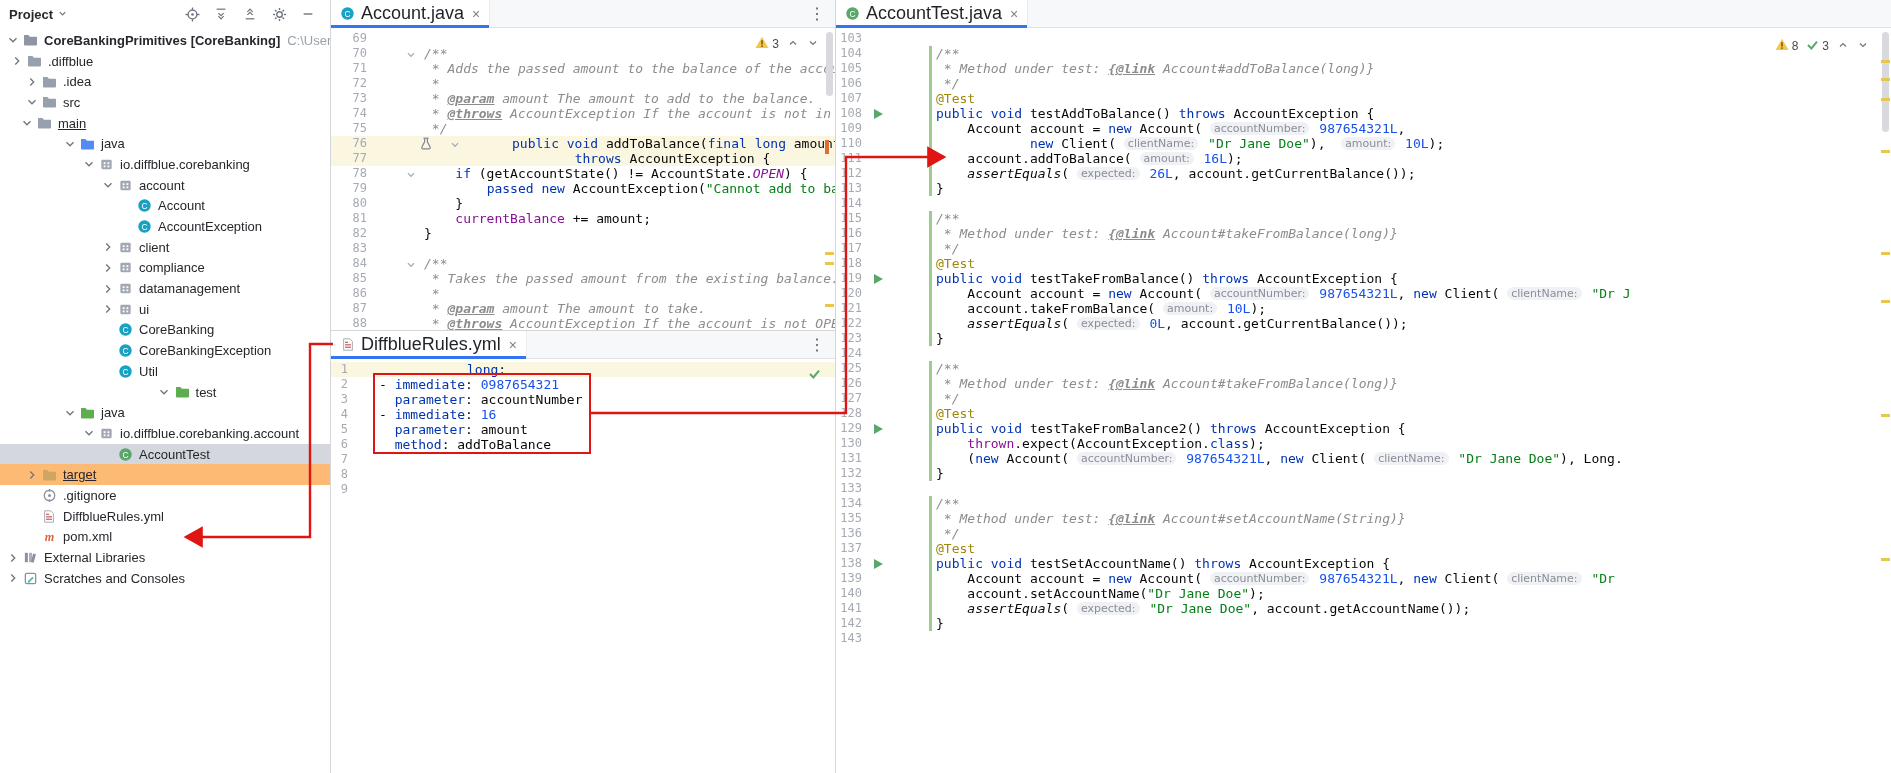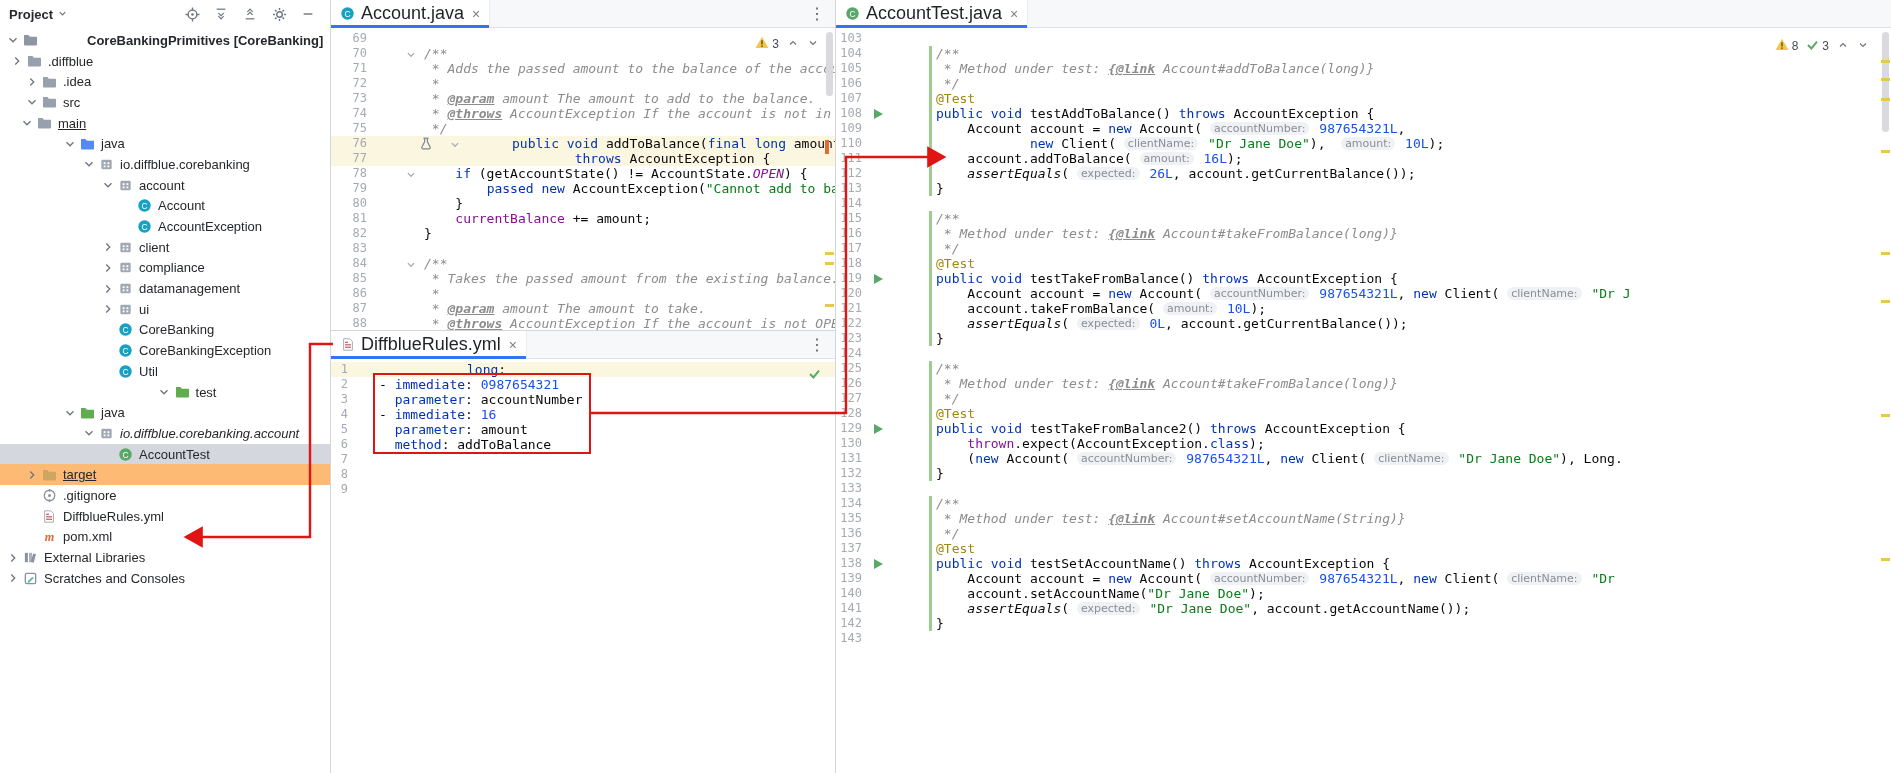--- a/index.html
+++ b/index.html
@@ -13,21 +13,21 @@
   .pp-title{font-size:13px;font-weight:600;color:#27282e;}
   .pp-icons{margin-left:auto;display:flex;gap:13px;align-items:center;color:#6e7480;}
   .pp-icons span{display:inline-flex;width:16px;height:16px;align-items:center;justify-content:center;}
   .tree{padding-top:2px;height:calc(100% - 30px);overflow:hidden;}
   .trow{display:flex;align-items:center;height:20.7px;font-size:13px;color:#25272c;white-space:nowrap;}
   .trow.sel{background:#d4d8de;}
   .trow.tint{background:#fdba74;text-decoration:underline;}
   .chev{width:17px;height:16px;flex:none;display:inline-flex;align-items:center;justify-content:center;}
   .ticon{width:18px;height:16px;flex:none;display:inline-flex;align-items:center;justify-content:center;margin-right:5px;}
   .tlabel{white-space:pre;}
-  .tlabel.b{font-weight:700;margin-left:43px;}
+  .tlabel.b{font-weight:700;}
   .tsuffix{color:#9aa0aa;margin-left:7px;white-space:pre;}
   
   .editor{position:absolute;background:#fff;box-sizing:border-box;}
   #ed-account{left:331px;top:0;width:504px;height:330px;}
   #ed-yml{left:331px;top:330px;width:504px;height:443px;border-top:1px solid #d4d6da;}
   #ed-test{left:835px;top:0;width:1056px;height:773px;border-left:1px solid #d4d6da;}
   .tabbar{position:absolute;top:0;left:0;right:0;height:28px;background:#f7f8fa;
           border-bottom:1px solid #dfe1e5;display:flex;align-items:center;box-sizing:border-box;}
   .tab{display:flex;align-items:center;gap:6px;height:28px;padding:0 9px;background:#fff;
        border-right:1px solid #ebecf0;position:relative;box-sizing:border-box;}
@@ -382,21 +382,21 @@
               <path d="M4 6l4 4 4-4" stroke="#6e7480" stroke-width="1.5" fill="none"></path>
             </svg>
           </span>
           <span class="ticon">
             <svg width="16" height="16" viewBox="0 0 16 16">
               <path d="M1.5 3h4.9l1.5 1.8h6.6a.5.5 0 0 1 .5.5v7.2a1 1 0 0 1-1 1h-11a1 1 0 0 1-1-1V3z" fill="#5fad4e"></path>
             </svg>
           </span>
           <span class="tlabel">java</span>
         </div>
-        <div class="trow" style="padding-left: 80px; font-style: italic;">
+        <div class="trow" style="padding-left: 80px;">
           <span class="chev">
             <svg width="14" height="14" viewBox="0 0 16 16">
               <path d="M4 6l4 4 4-4" stroke="#6e7480" stroke-width="1.5" fill="none"></path>
             </svg>
           </span>
           <span class="ticon">
             <svg width="15" height="15" viewBox="0 0 16 16">
               <rect x="2.5" y="3" width="11" height="10" rx="1.2" fill="#a1a8b4"></rect>
               <rect x="5" y="5.6" width="2" height="2" fill="#fff"></rect>
               <rect x="9" y="5.6" width="2" height="2" fill="#fff"></rect>

